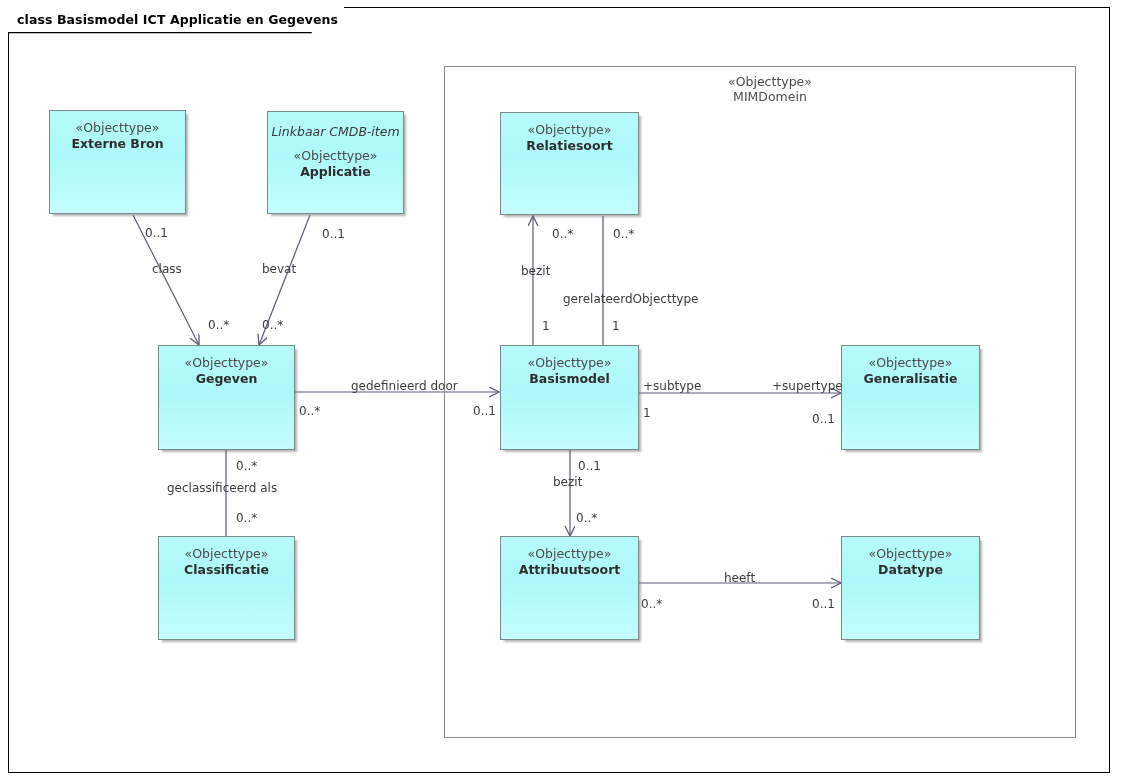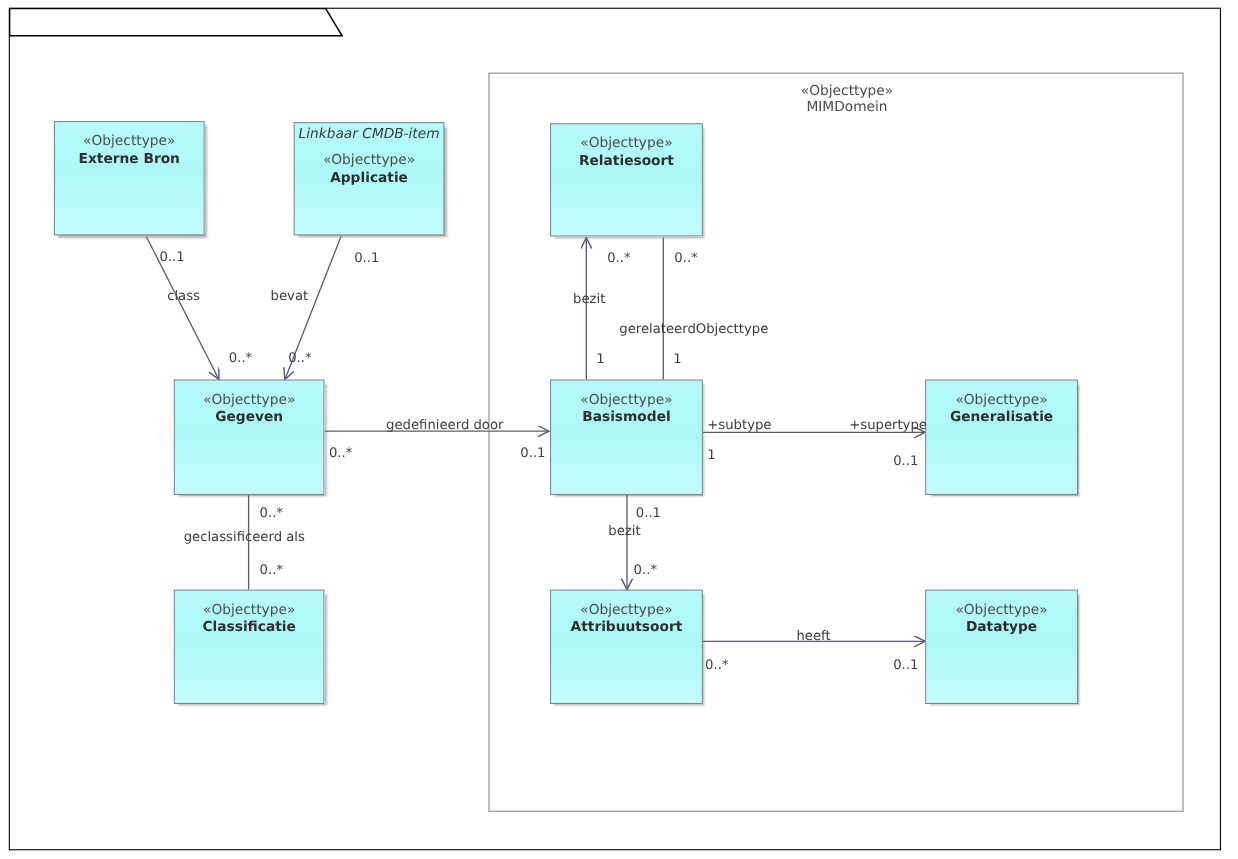--- a/index.html
+++ b/index.html
@@ -164,21 +164,21 @@
   <div class="package-label">
     <span class="stereo">«Objecttype»</span>
     <span class="pname">MIMDomein</span>
   </div>
 
   <div class="cls" style="left:49px; top:110px; width:137px; height:104px;">
     <span class="stereo">«Objecttype»</span>
     <span class="cname">Externe Bron</span>
   </div>
 
-  <div class="cls" style="left:267px; top:111px; width:137px; height:103px; padding-top:1px;">
+  <div class="cls" style="left:267px; top:111px; width:137px; height:103px; padding-top:12px;">
     <span class="alias">Linkbaar CMDB-item</span>
     <span class="stereo">«Objecttype»</span>
     <span class="cname">Applicatie</span>
   </div>
 
   <div class="cls" style="left:500px; top:112px; width:139px; height:103px;">
     <span class="stereo">«Objecttype»</span>
     <span class="cname">Relatiesoort</span>
   </div>
 
@@ -210,21 +210,21 @@
   <div class="cls" style="left:841px; top:536px; width:139px; height:104px;">
     <span class="stereo">«Objecttype»</span>
     <span class="cname">Datatype</span>
   </div>
 
   <div class="lbl mult" style="left:145px; top:226px;">0..1</div>
   <div class="lbl" style="left:152px; top:262px;">class</div>
   <div class="lbl mult" style="left:208px; top:318px;">0..*</div>
 
   <div class="lbl mult" style="left:322px; top:227px;">0..1</div>
-  <div class="lbl" style="left:246px; top:262px;">bevat</div>
+  <div class="lbl" style="left:262px; top:262px;">bevat</div>
   <div class="lbl mult" style="left:262px; top:318px;">0..*</div>
 
   <div class="lbl" style="left:351px; top:379px;">gedefinieerd door</div>
   <div class="lbl mult" style="left:299px; top:404px;">0..*</div>
   <div class="lbl mult" style="left:473px; top:404px;">0..1</div>
 
   <div class="lbl mult" style="left:236px; top:459px;">0..*</div>
   <div class="lbl" style="left:167px; top:481px;">geclassificeerd als</div>
   <div class="lbl mult" style="left:236px; top:511px;">0..*</div>
 
@@ -247,14 +247,17 @@
 
   <div class="lbl" style="left:724px; top:571px;">heeft</div>
   <div class="lbl mult" style="left:641px; top:597px;">0..*</div>
   <div class="lbl mult" style="left:812px; top:597px;">0..1</div>
 
   <div class="frame"></div>
 
   <svg class="tab-shape" width="305" height="28" viewBox="0 0 305 28" xmlns="http://www.w3.org/2000/svg">
     <path d="M0.7,0.7 L288,0.7 L303,25.5 L0.7,25.5 Z" fill="#ffffff" stroke="#000000" stroke-width="1.4"></path>
   </svg>
+  <div class="frame-tab">
+    <span class="tab-body">class Basismodel ICT Applicatie en Gegevens</span>
+  </div>
 
 </div>
 
 </body></html>

